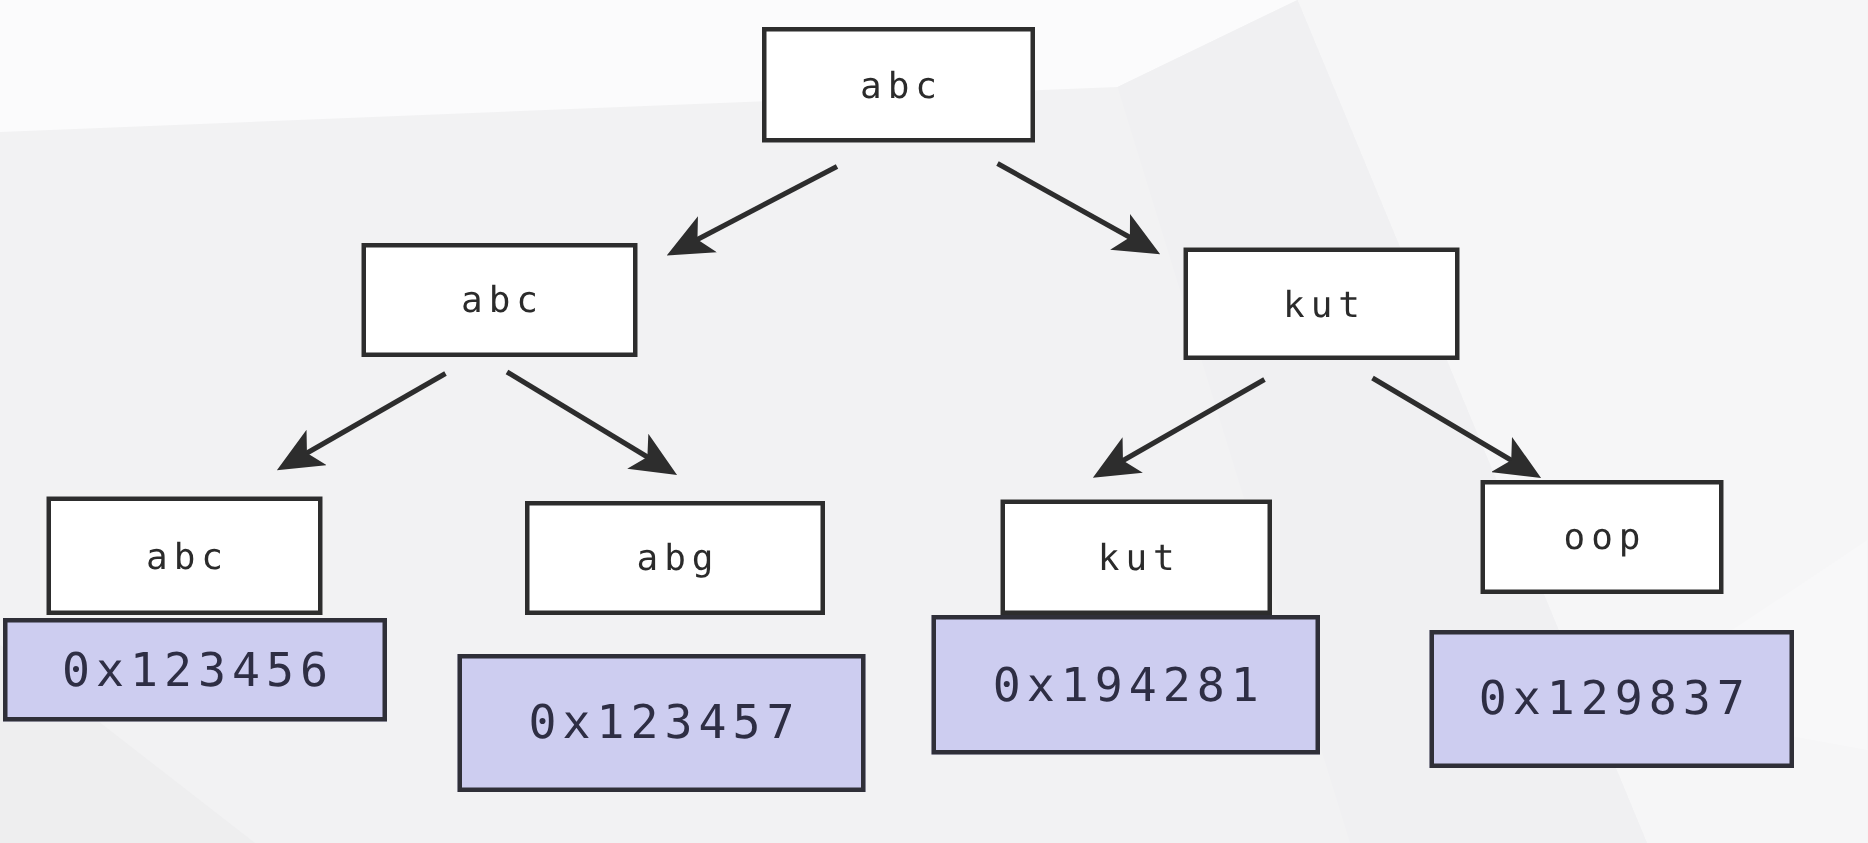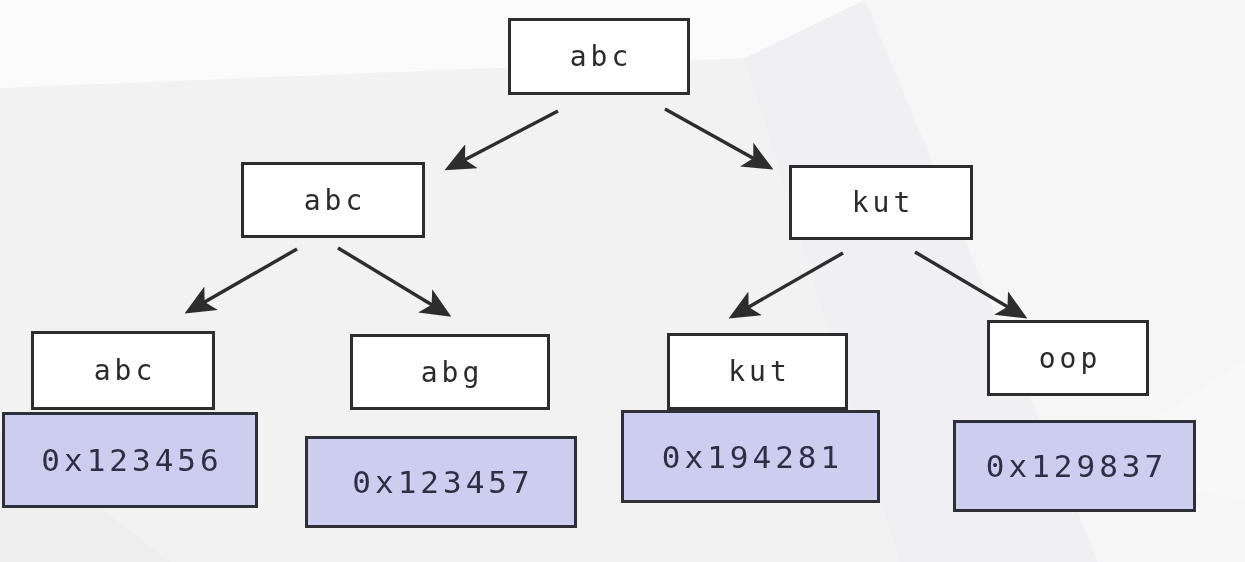--- a/index.html
+++ b/index.html
@@ -11,21 +11,21 @@
     font-family:"DejaVu Sans Mono","Liberation Mono",monospace;
   }
   svg.bg{position:absolute;left:0;top:0;width:100%;height:100%;}
   svg.arrows{position:absolute;left:0;top:0;width:100%;height:100%;z-index:3;}
   .node{
     position:absolute;
     box-sizing:border-box;
     background:var(--node-bg,#ffffff);
     border:3px solid var(--node-border,#2d2d2d);
     display:flex;align-items:center;justify-content:center;
-    font-size:28px;letter-spacing:4px;
+    font-size:24px;letter-spacing:4px;
     color:var(--text,#2b2b2b);
     z-index:4;
   }
   .mem{
     position:absolute;
     box-sizing:border-box;
     background:var(--mem-bg,#cdcdf0);
     border:3px solid var(--mem-border,#2f2f38);
     display:flex;align-items:center;justify-content:center;
     font-size:31px;letter-spacing:4px;
@@ -57,21 +57,21 @@
     <g id="edge-group" stroke="#2d2d2d" stroke-width="3.4" fill="none">
       <line x1="558" y1="111" x2="449" y2="168" marker-end="url(#ah)"></line>
       <line x1="665" y1="109" x2="769" y2="167" marker-end="url(#ah)"></line>
       <line x1="297" y1="249" x2="189" y2="311" marker-end="url(#ah)"></line>
       <line x1="338" y1="248" x2="447" y2="314" marker-end="url(#ah)"></line>
       <line x1="843" y1="253" x2="733" y2="316" marker-end="url(#ah)"></line>
       <line x1="915" y1="252" x2="1023" y2="316" marker-end="url(#ah)"></line>
     </g>
   </svg>
 
-  <div class="mem" style="left:2px;top:412px;width:256px;height:96px">
+  <div class="mem" style="left:2px;top:412px;width:256px;height:69px">
     <span>0x123456</span>
   </div>
   <div class="mem" style="left:305px;top:436px;width:272px;height:92px">
     <span>0x123457</span>
   </div>
   <div class="mem" style="left:621px;top:410px;width:259px;height:93px">
     <span>0x194281</span>
   </div>
   <div class="mem" style="left:953px;top:420px;width:243px;height:92px">
     <span>0x129837</span>

